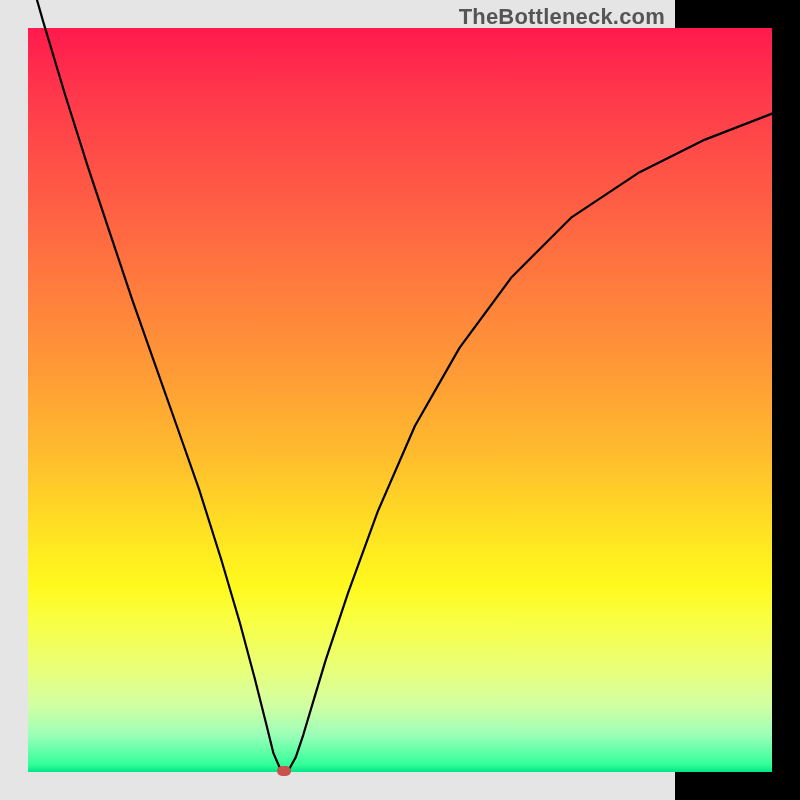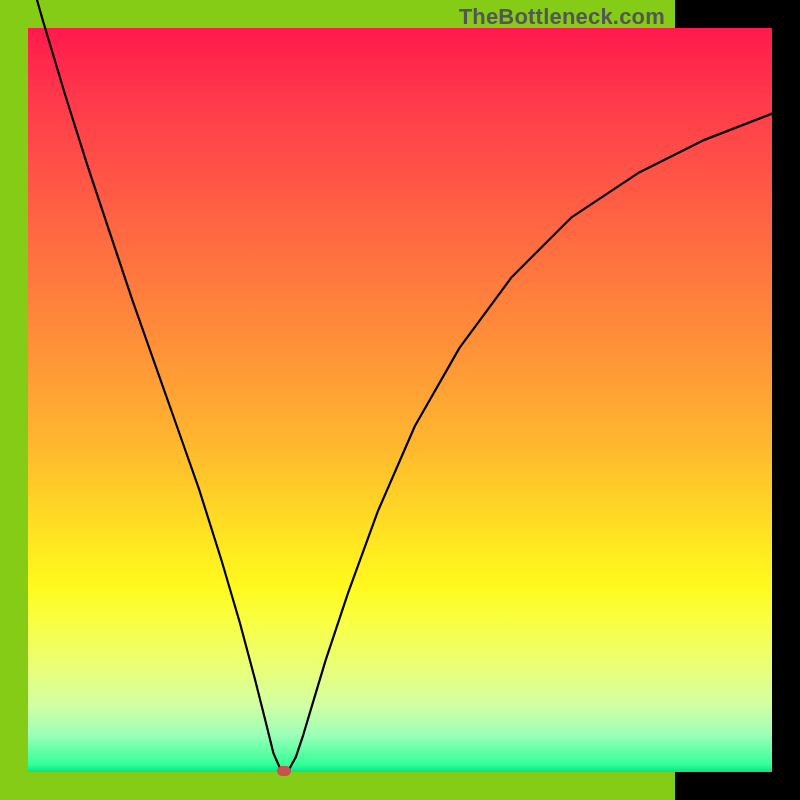--- a/index.html
+++ b/index.html
@@ -8,21 +8,21 @@
     width: 800px;
     height: 800px;
     background: #000;
     font-family: Arial, Helvetica, sans-serif;
     overflow: hidden;
   }
   .frame {
     position: relative;
     width: 675px;
     height: 800px;
-    background: #84cc16;
+    background: #e5e5e5;
   }
   .plot {
     position: absolute;
     left: 28px;
     top: 28px;
     width: 744px;
     height: 744px;
     
     background: linear-gradient(to bottom,
       #ff1a4d 0%,

